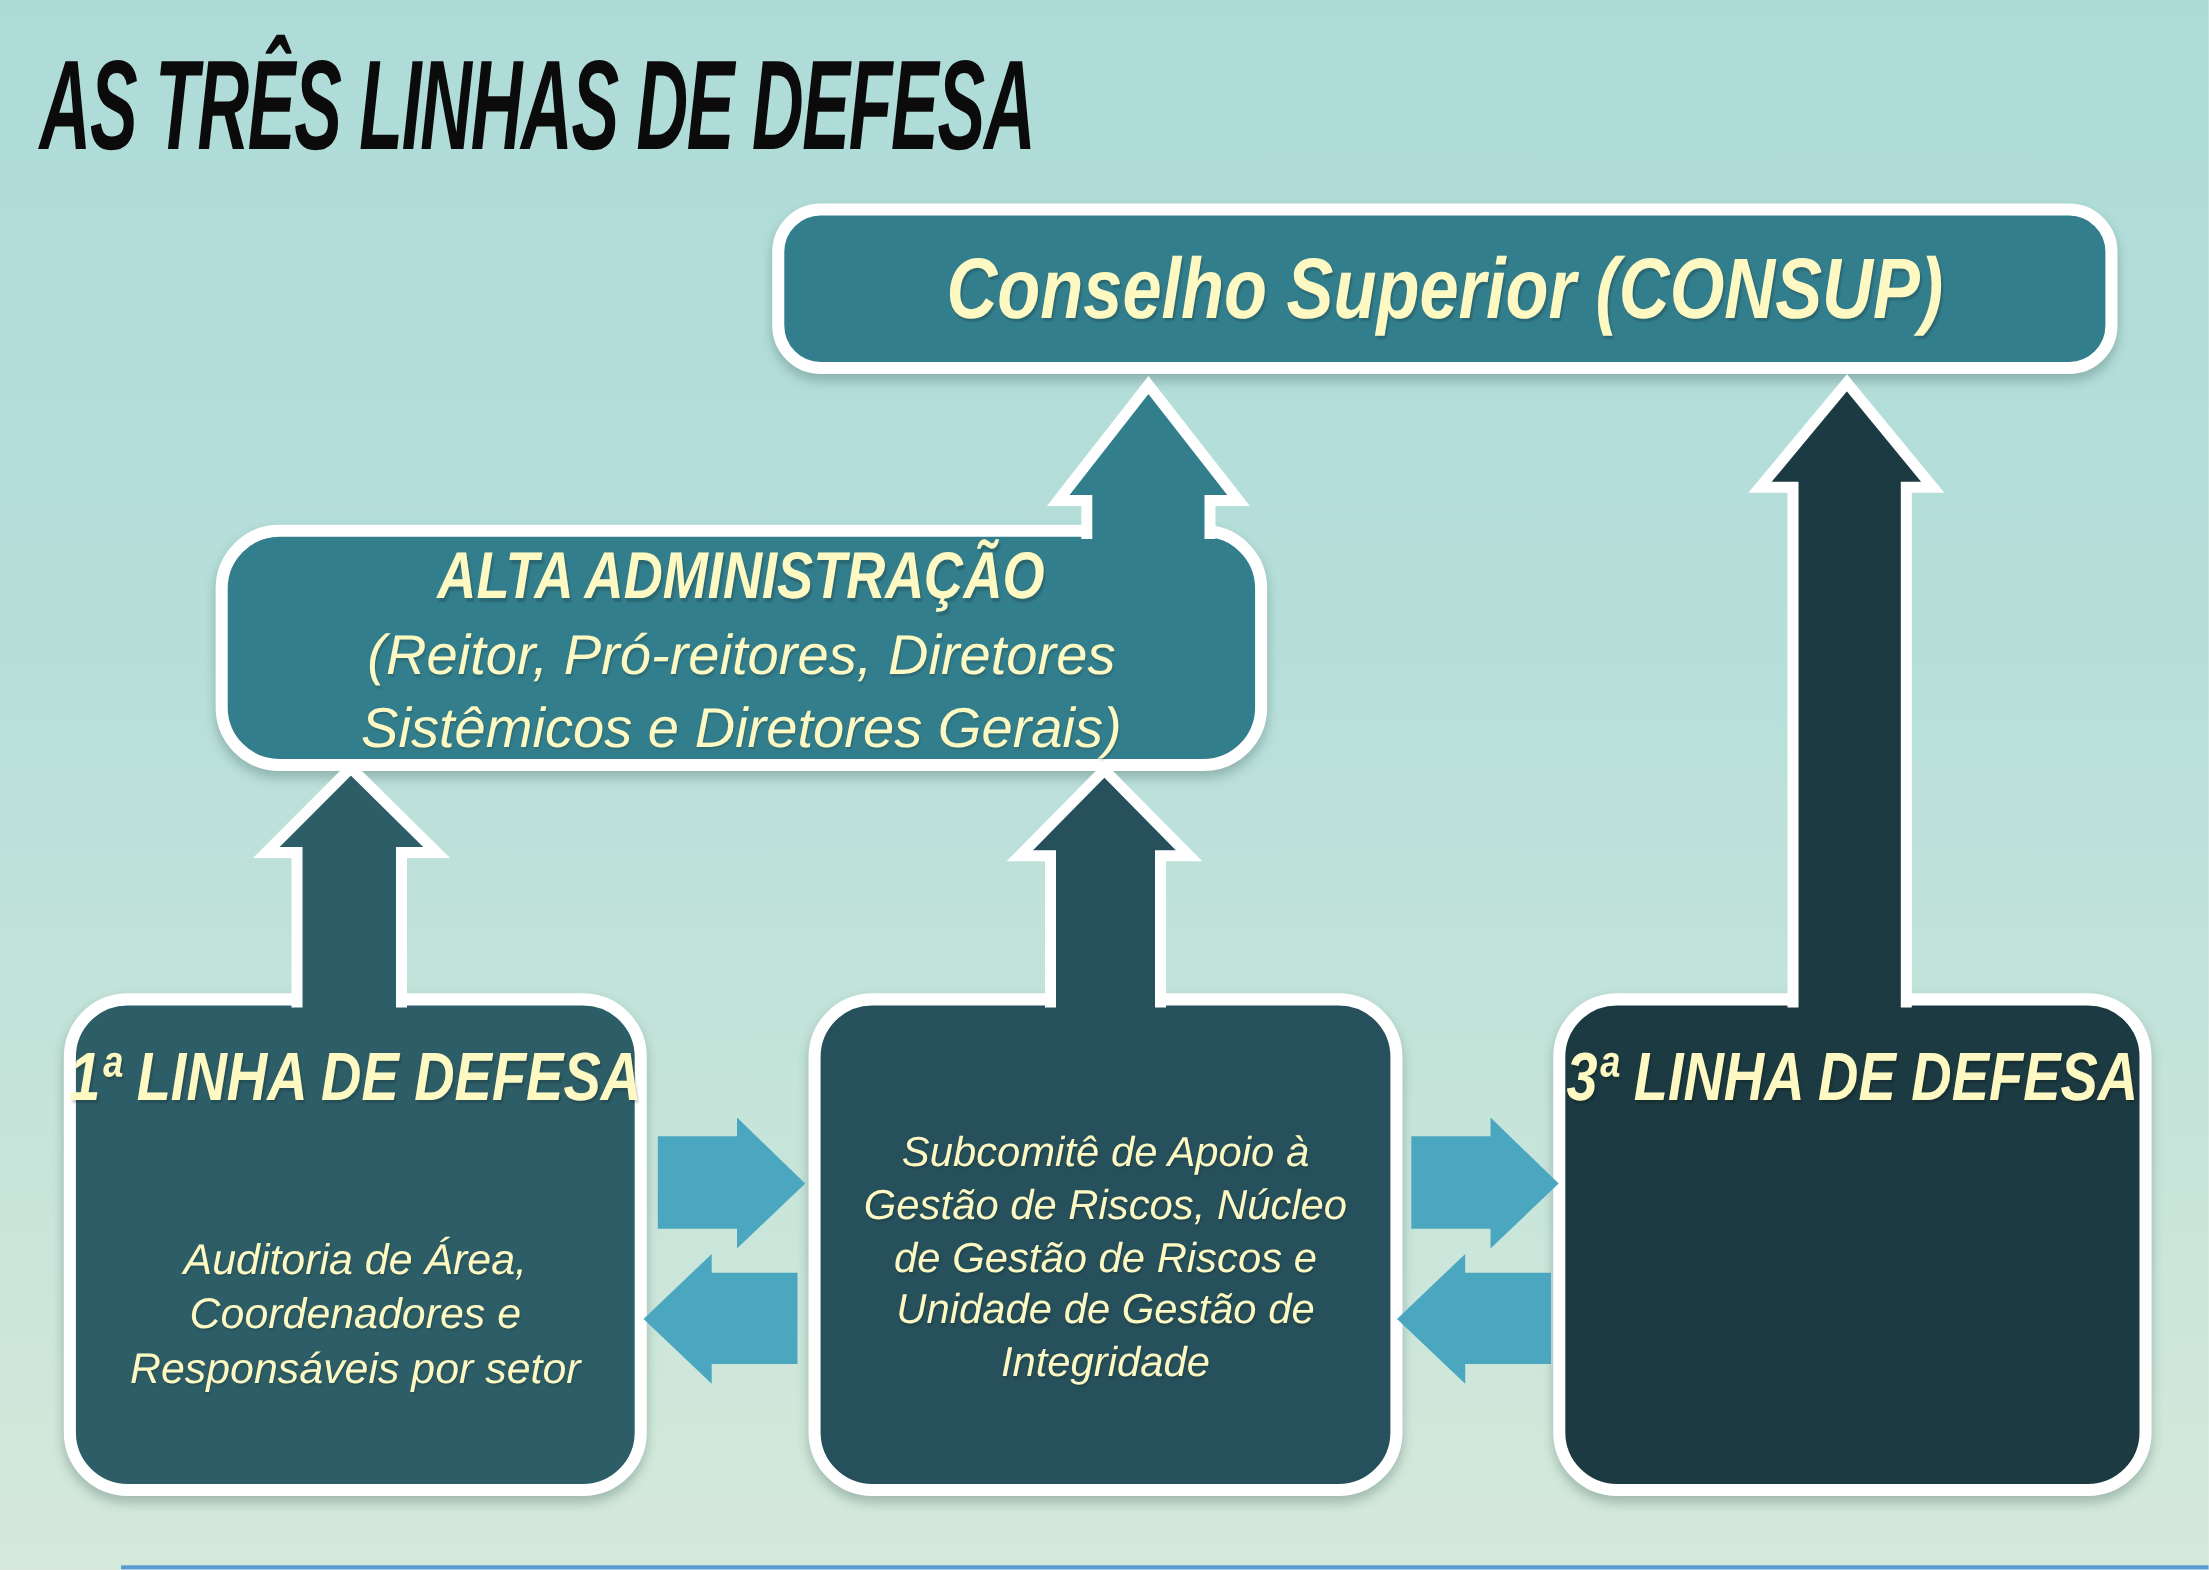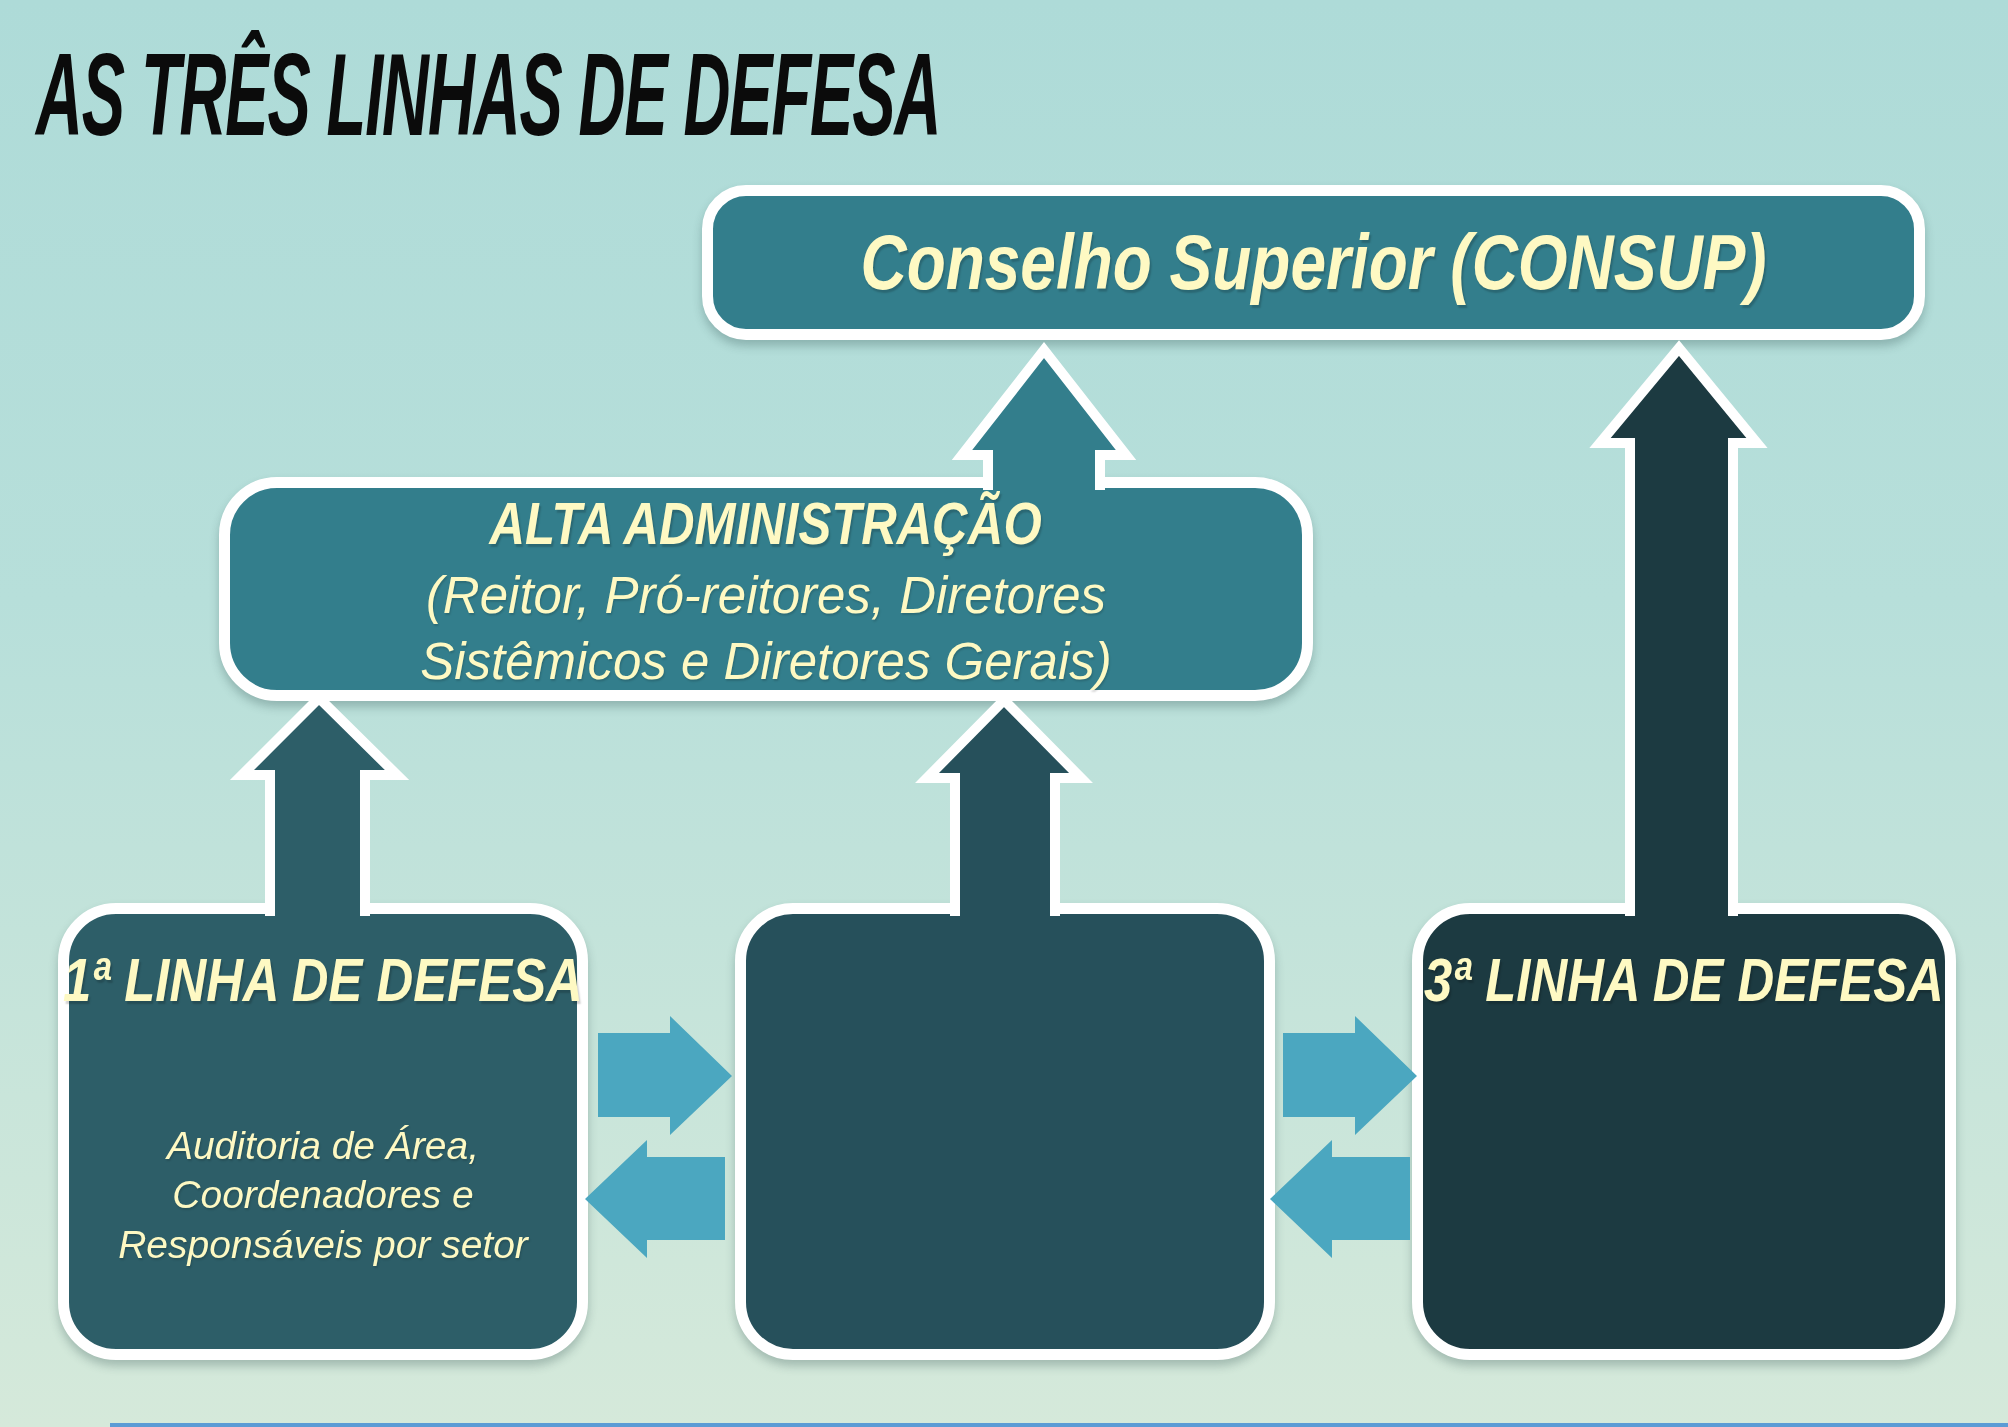--- a/index.html
+++ b/index.html
@@ -38,22 +38,22 @@
     text-shadow:1px 2px 2px rgba(0,0,0,.15);
   }
 
   .consup {
     left:702px; top:185px; width:1223px; height:155px;
     border-radius:44px; background:#337e8c;
   }
   .consup .node-heading { font-size:78px; }
 
   .alta {
-    left:196px; top:477px; width:1094px; height:224px;
-    border-radius:58px; background:#337e8c; padding-top:6px;margin-left:23px;
+    left:196px; top:477px; width:956px; height:224px;
+    border-radius:58px; background:#337e8c; padding-top:6px;
   }
   .alta .node-heading { font-size:60px; line-height:1.12; }
   .alta .node-body { font-size:51px; line-height:1.28; margin-top:6px; }
 
   .defense { top:903px; height:457px; border-radius:58px; justify-content:flex-start; }
   .defense .node-heading { font-size:62px; margin-top:30px; }
   .defense .body-wrap { flex:1; display:flex; align-items:center; justify-content:center; width:100%; padding-top:26px; box-sizing:border-box; }
   .defense .node-body { font-size:39px; line-height:1.26; }
 
   .box1 { left:58px;   width:530px; background:#2d5e68; }
@@ -97,20 +97,27 @@
       <span class="cond">1ª LINHA DE DEFESA</span>
     </div>
     <div class="body-wrap">
       <div class="node-body">Auditoria de Área,
 Coordenadores e
 Responsáveis por setor</div>
     </div>
   </div>
 
   <div class="abs node defense box2">
+    <div class="body-wrap">
+      <div class="node-body">Subcomitê de Apoio à
+Gestão de Riscos, Núcleo
+de Gestão de Riscos e
+Unidade de Gestão de
+Integridade</div>
+    </div>
   </div>
 
   <div class="abs node defense box3">
     <div class="node-heading">
       <span class="cond">3ª LINHA DE DEFESA</span>
     </div>
   </div>
 
   <svg class="abs arrow-layer" viewBox="0 0 2008 1427" width="2008" height="1427" xmlns="http://www.w3.org/2000/svg">
 

